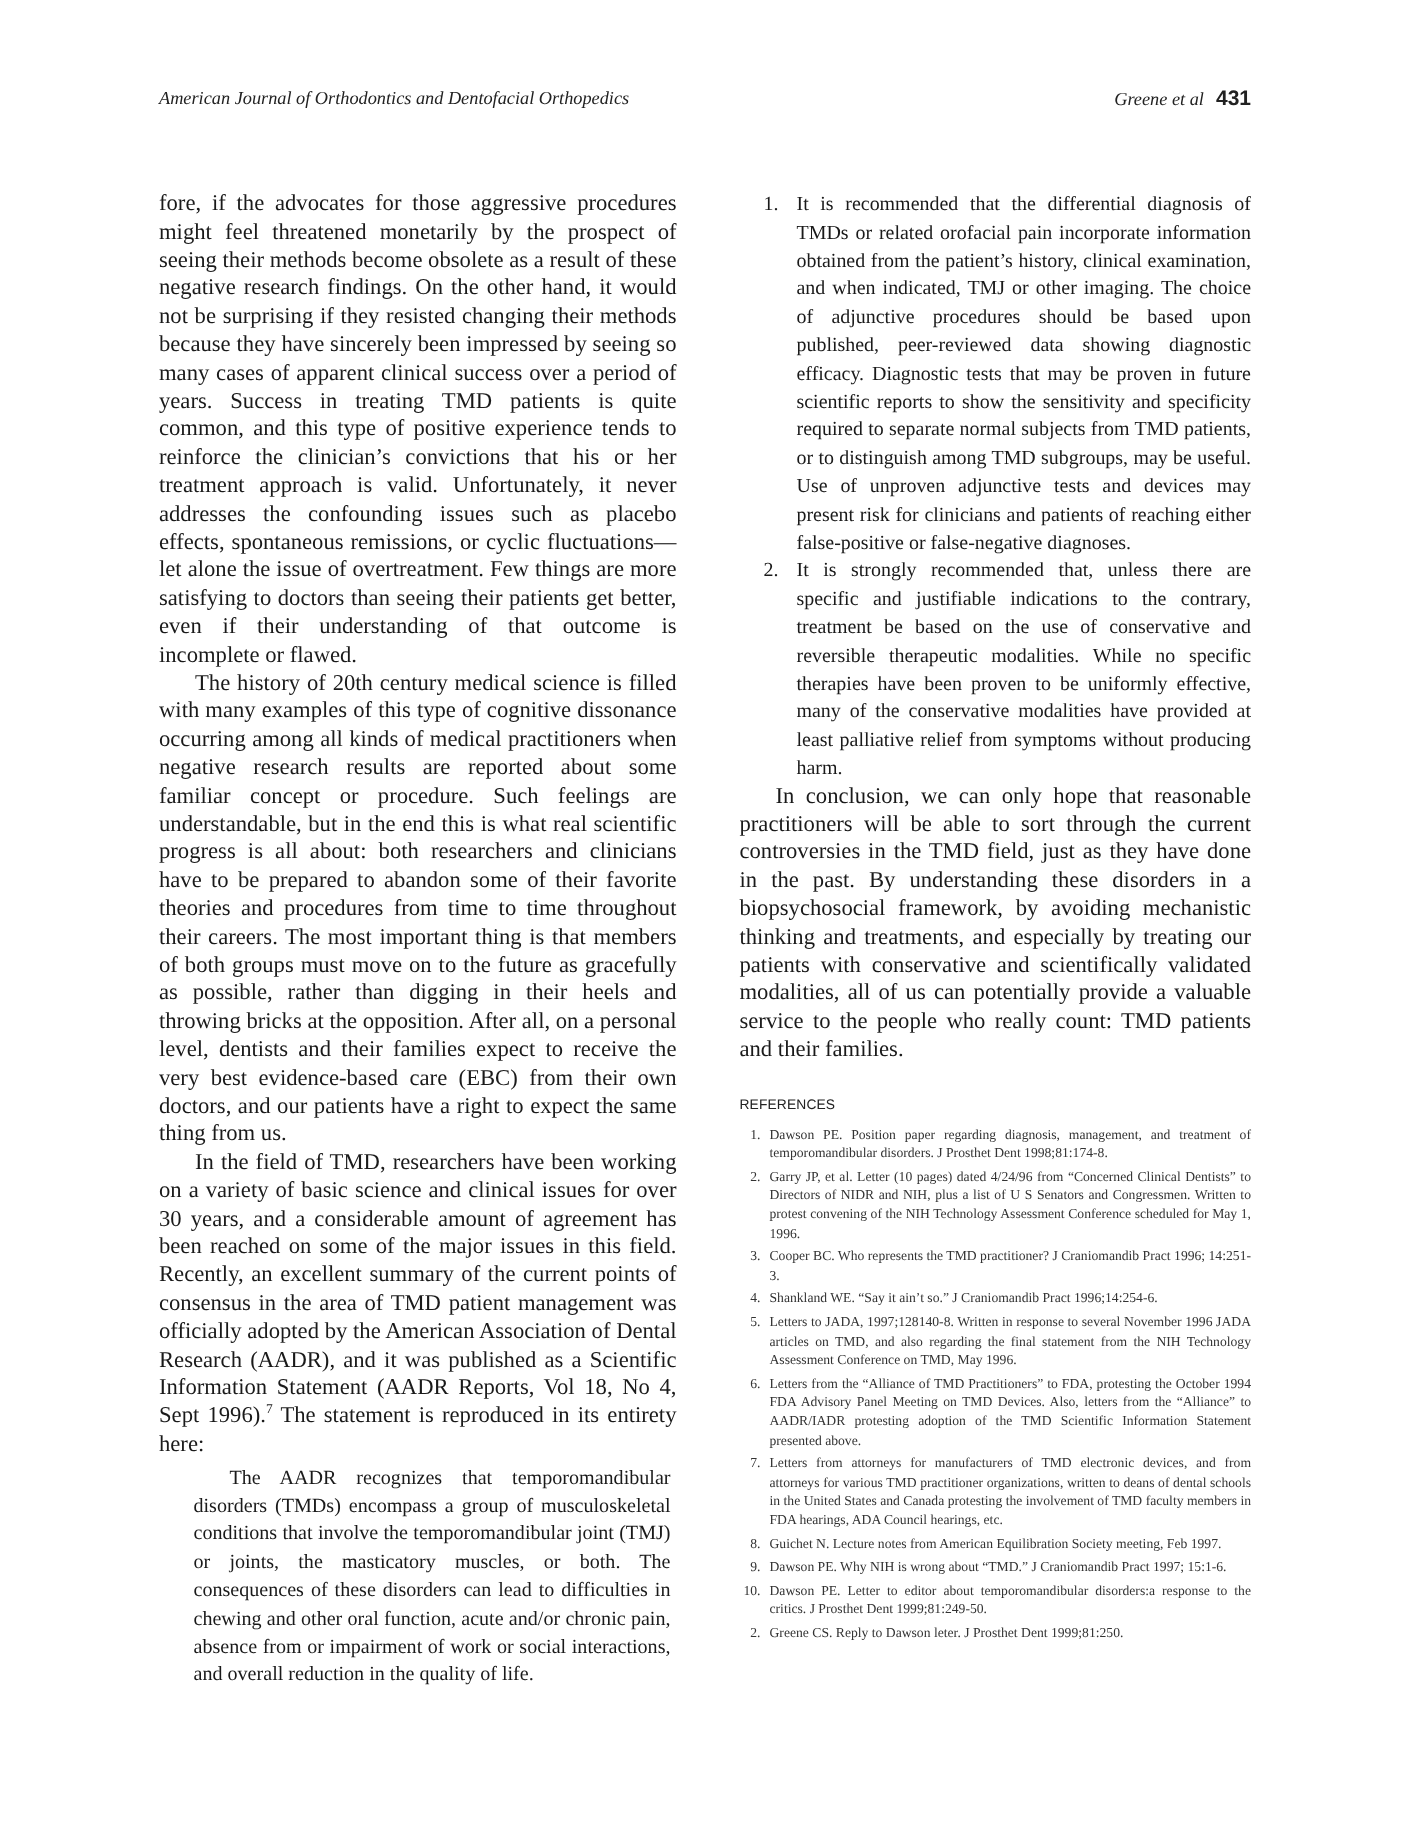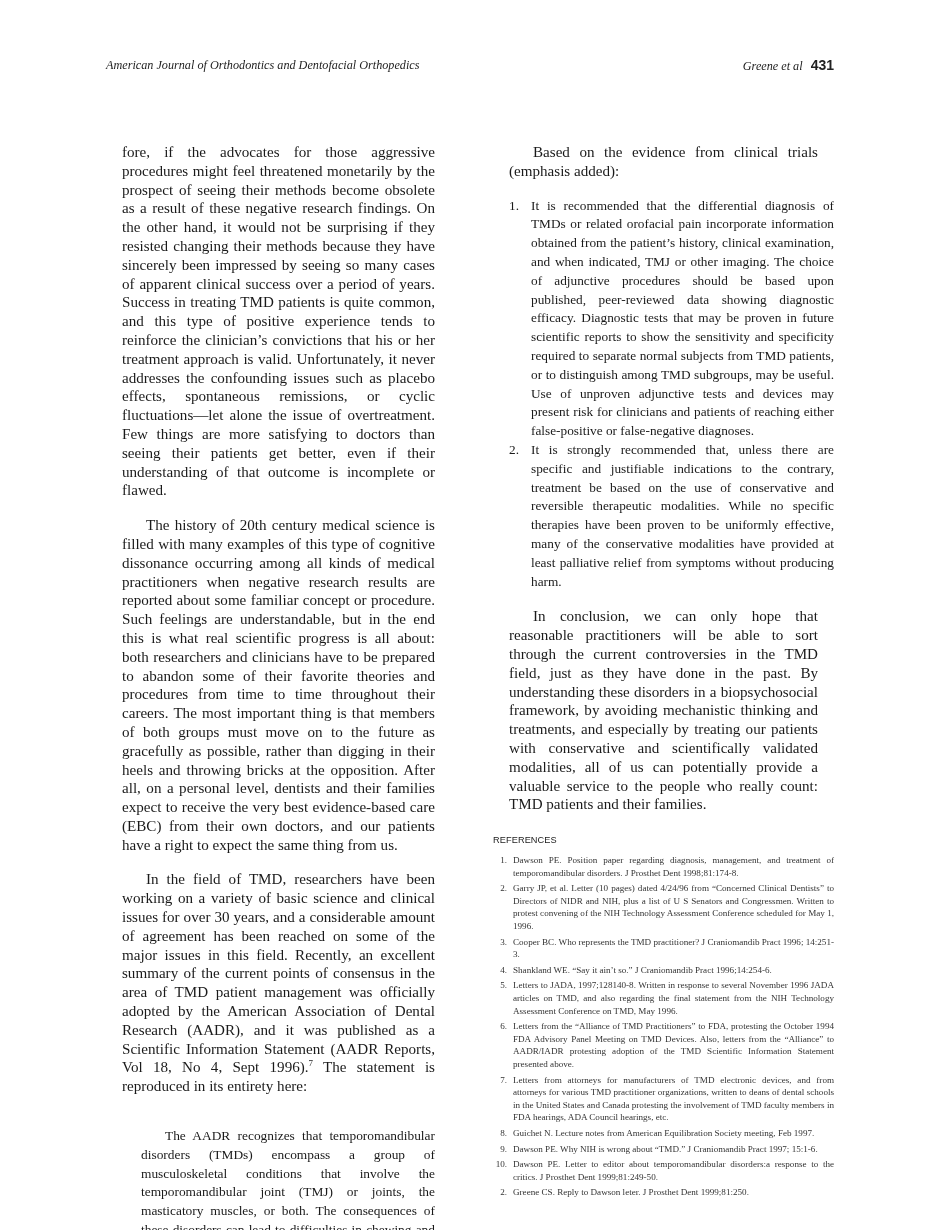--- a/index.html
+++ b/index.html
@@ -9,26 +9,26 @@
   .running-head { position: absolute; left: 90px; top: 57px; width: 728px; font-family: "Liberation Serif", serif; font-style: italic; font-size: 12.2px; line-height: 16px; color: #222; }
   .running-head .left { position: absolute; left: 0; top: 0; }
   .running-head .right { position: absolute; right: 0; top: 0; text-align: center; white-space: nowrap; }
   .running-head .pageno { font-family: "Liberation Sans", sans-serif; font-style: normal; font-weight: bold; font-size: 14px; margin-left: 5px; }
   .running-head .num { font-style: normal; }
 
   .col { position: absolute; top: 127px; font-family: "Liberation Serif", serif; font-size: 15.1px; line-height: 18.8px; text-align: justify; color: #1a1a1a; }
   .col-left { left: 90px; width: 345px; }
   .col-right { left: 477px; width: 341px; }
 
-  .col p { margin: 16px; }
+  .col p { margin: 0; }
   .col p.indent { text-indent: 24px; }
   .col p.noindent { text-indent: 0; }
 
   .blockquote { margin: 0 0 0 23px; width: 318px; font-size: 13.4px; line-height: 18.8px; text-align: justify; }
-  .blockquote p { margin: 12px; text-indent: 24px; }
+  .blockquote p { margin: 0; text-indent: 24px; }
   .blockquote-wrap { padding-top: 3px; }
 
   .rec-list { margin: 0; padding: 0; list-style: none; font-size: 13.3px; line-height: 18.8px; }
   .rec-list li { position: relative; padding-left: 22px; margin-left: 0; text-align: justify; }
   .rec-list li .num { position: absolute; left: 2px; top: 0; }
   .rec-list li .txt { display: block; margin-left: 2px; }
 
   sup { font-size: 9px; line-height: 0; vertical-align: super; }
 
   .refs-heading { font-family: "Liberation Sans", sans-serif; font-weight: normal; font-size: 9.2px; letter-spacing: 0.1px; margin: 20px 0 8px 0; color: #222; line-height: 12px; }
@@ -56,21 +56,20 @@
     <p class="indent">The history of 20th century medical science is filled with many examples of this type of cognitive dissonance occurring among all kinds of medical practitioners when negative research results are reported about some familiar concept or procedure. Such feelings are understandable, but in the end this is what real scientific progress is all about: both researchers and clinicians have to be prepared to abandon some of their favorite theories and procedures from time to time throughout their careers. The most important thing is that members of both groups must move on to the future as gracefully as possible, rather than digging in their heels and throwing bricks at the opposition. After all, on a personal level, dentists and their families expect to receive the very best evidence-based care (EBC) from their own doctors, and our patients have a right to expect the same thing from us.</p>
     <p class="indent"><span>In the field of TMD, researchers have been working on a variety of basic science and clinical issues for over 30 years, and a considerable amount of agreement has been reached on some of the major issues in this field. Recently, an excellent summary of the current points of consensus in the area of TMD patient management was officially adopted by the American Association of Dental Research (AADR), and it was published as a Scientific Information Statement (AADR Reports, Vol 18, No 4, Sept 1996).</span><sup>7</sup><span> The statement is reproduced in its entirety here:</span></p>
     <div class="blockquote-wrap">
       <div class="blockquote">
         <p>The AADR recognizes that temporomandibular disorders (TMDs) encompass a group of musculoskeletal conditions that involve the temporomandibular joint (TMJ) or joints, the masticatory muscles, or both. The consequences of these disorders can lead to difficulties in chewing and other oral function, acute and/or chronic pain, absence from or impairment of work or social interactions, and overall reduction in the quality of life.</p>
       </div>
     </div>
   </div>
 
   <div class="col col-right">
-    <p class="indent">Based on the evidence from clinical trials (emphasis added):</p>
     <div class="blockquote-wrap" style="padding-top:0">
       <ol class="rec-list blockquote" style="margin-left:14px;width:327px;">
         <li>
           <span class="num">1.</span>
           <span class="txt">It is recommended that the differential diagnosis of TMDs or related orofacial pain incorporate information obtained from the patient’s history, clinical examination, and when indicated, TMJ or other imaging. The choice of adjunctive procedures should be based upon published, peer-reviewed data showing diagnostic efficacy. Diagnostic tests that may be proven in future scientific reports to show the sensitivity and specificity required to separate normal subjects from TMD patients, or to distinguish among TMD subgroups, may be useful. Use of unproven adjunctive tests and devices may present risk for clinicians and patients of reaching either false-positive or false-negative diagnoses.</span>
         </li>
         <li>
           <span class="num">2.</span>
           <span class="txt">It is strongly recommended that, unless there are specific and justifiable indications to the contrary, treatment be based on the use of conservative and reversible therapeutic modalities. While no specific therapies have been proven to be uniformly effective, many of the conservative modalities have provided at least palliative relief from symptoms without producing harm.</span>
         </li>

